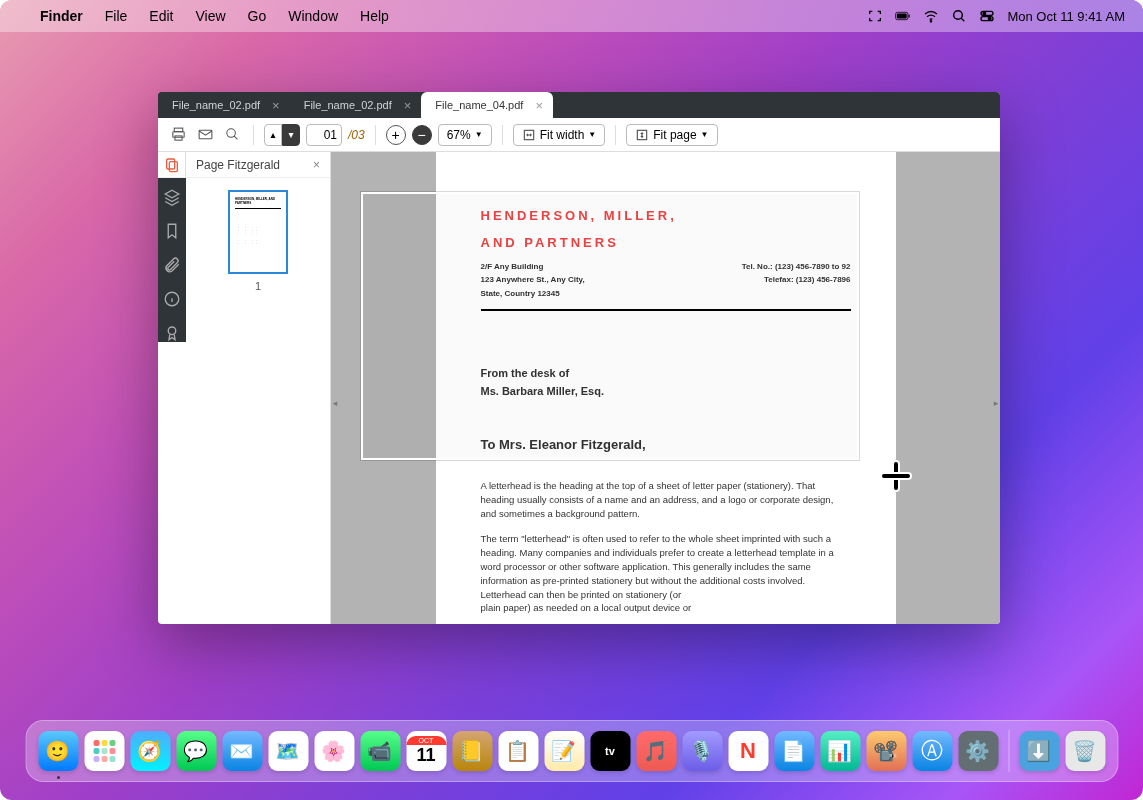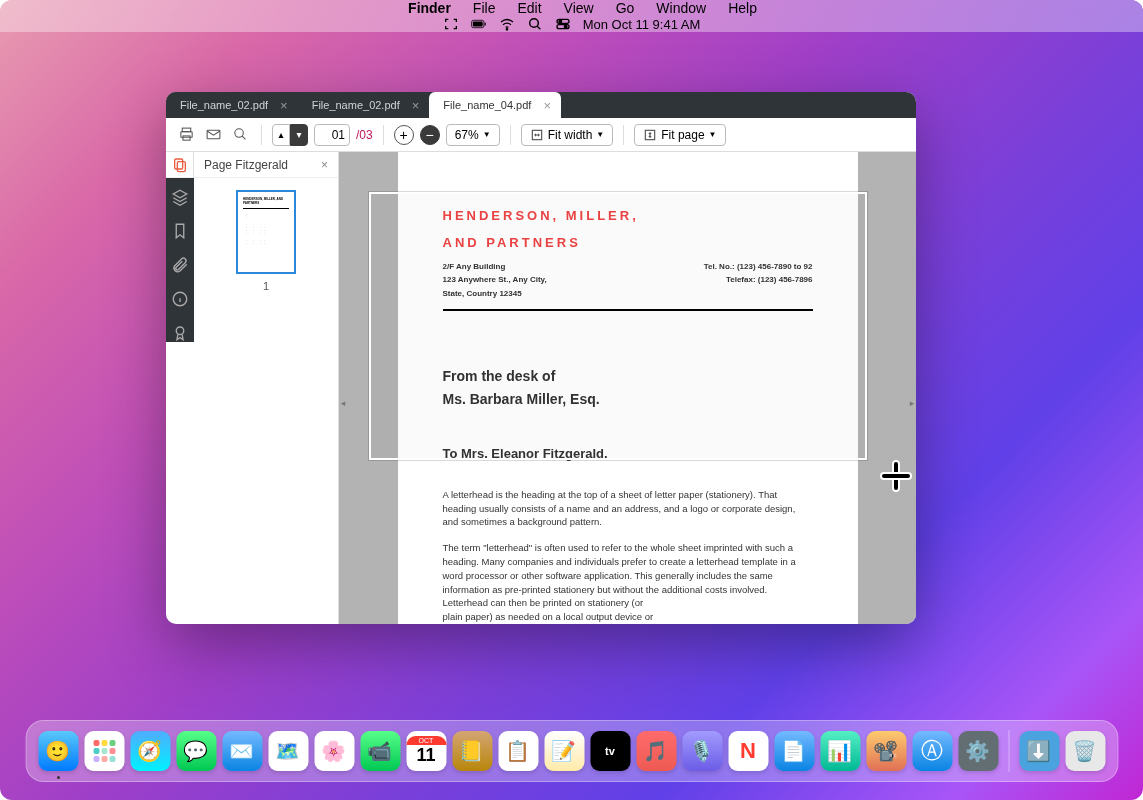--- a/index.html
+++ b/index.html
@@ -1,43 +1,43 @@
 <!DOCTYPE html>
 <html><head>
 <meta charset="utf-8">
 <style>
 *{margin:0;padding:0;box-sizing:border-box;font-family:-apple-system,BlinkMacSystemFont,"Segoe UI",Arial,sans-serif;}
 html,body{width:1143px;height:800px;overflow:hidden;}
 .desktop{width:100%;height:100%;background:linear-gradient(135deg,#e89bb0 0%,#d968a8 15%,#c04fb8 30%,#a03fc8 45%,#7c3fd8 60%,#6040e8 75%,#a855f7 90%,#c026d3 100%);position:relative;border-radius:12px;overflow:hidden;}
-.menubar{height:32px;background:rgba(255,255,255,0.35);backdrop-filter:blur(20px);display:flex;align-items:center;padding:0 18px;justify-content:space-between;font-size:14px;flex-direction:column;}
+.menubar{height:32px;background:rgba(255,255,255,0.35);backdrop-filter:blur(20px);display:flex;align-items:center;padding:0 18px;justify-content:space-between;font-size:14px;}
 .menubar-left{display:flex;align-items:center;gap:22px;}
 .menubar-left .apple{font-size:16px;}
 .menubar-left .active{font-weight:700;}
 .menubar-right{display:flex;align-items:center;gap:12px;font-size:13px;}
 .menubar-right svg{width:16px;height:16px;}
 .menubar-right .datetime{font-weight:500;}
 
-.window{position:absolute;left:166px;top:92px;width:750px;height:532px;border-radius:10px;overflow:hidden;box-shadow:0 20px 60px rgba(0,0,0,0.35);background:#fff;}
+.window{position:absolute;left:158px;top:92px;width:842px;height:532px;border-radius:4px;overflow:hidden;box-shadow:0 20px 60px rgba(0,0,0,0.35);background:#fff;}
 .tabbar{height:26px;background:#2f3439;display:flex;align-items:flex-end;}
 .tab{height:26px;display:flex;align-items:center;padding:0 10px 0 14px;font-size:11px;color:#cfd3d7;gap:12px;cursor:pointer;}
 .tab.inactive{background:#2f3439;}
 .tab.active{background:#fff;color:#333;border-top-left-radius:6px;border-top-right-radius:6px;}
 .tab .close{font-size:13px;color:#999;cursor:pointer;}
 
 .toolbar{height:34px;background:#fff;border-bottom:1px solid #ddd;display:flex;align-items:center;padding:0 10px;gap:10px;}
 .tool-group{display:flex;align-items:center;gap:6px;}
 .tool-btn{width:21px;height:21px;display:flex;align-items:center;justify-content:center;cursor:pointer;}
 .tool-btn svg{width:17px;height:17px;stroke:#555;fill:none;stroke-width:1.5;}
 .sep{width:1px;height:20px;background:#ddd;}
 .nav-btns{display:flex;}
 .nav-up,.nav-down{width:18px;height:22px;border:1px solid #bbb;display:flex;align-items:center;justify-content:center;cursor:pointer;font-size:10px;}
 .nav-up{border-radius:4px 0 0 4px;background:#fff;}
 .nav-down{border-radius:0 4px 4px 0;background:#3a3a3a;color:#fff;border-color:#3a3a3a;}
 .page-input{border:1px solid #bbb;border-radius:4px;width:36px;height:22px;text-align:right;padding:0 4px;font-size:12px;}
-.page-total{font-size:12px;color:#be185d;}
+.page-total{font-size:12px;color:#a16207;font-style:italic;}
 .round-btn{width:20px;height:20px;border-radius:50%;border:1.5px solid #555;display:flex;align-items:center;justify-content:center;cursor:pointer;font-size:14px;line-height:1;}
 .round-btn.dark{background:#3a3a3a;color:#fff;border-color:#3a3a3a;}
 .zoom-box{border:1px solid #bbb;border-radius:4px;height:22px;padding:0 8px;display:flex;align-items:center;font-size:12px;cursor:pointer;gap:4px;}
 .zoom-box .caret{font-size:8px;}
 
 .app-body{display:flex;height:calc(100% - 60px);}
 .iconrail{width:28px;background:#2f3439;display:flex;flex-direction:column;align-items:center;padding-top:10px;gap:16px;}
 .iconrail .rail-icon{width:18px;height:18px;color:#aaa;cursor:pointer;}
 
 .thumbpanel{width:145px;background:#fff;border-right:1px solid #ddd;}
@@ -47,21 +47,21 @@
 .thumb-list{padding:12px;}
 .thumb{width:60px;height:84px;border:2px solid #2b88d8;margin:0 auto;background:#fff;padding:6px 5px;font-size:2.5px;line-height:1.3;color:#555;}
 .thumb .thumb-title{font-size:3px;font-weight:bold;color:#000;margin-bottom:2px;}
 .thumb-num{text-align:center;font-size:11px;margin-top:6px;color:#555;}
 
 .viewer{flex:1;background:#b3b3b3;position:relative;overflow:hidden;}
 .page{position:absolute;left:50%;transform:translateX(-50%);top:0;width:460px;background:#fff;padding:55px 45px 30px;font-size:10px;line-height:1.45;color:#333;min-height:700px;}
 .page .company{font-size:13px;font-weight:700;letter-spacing:3px;color:#ef4444;margin-bottom:8px;}
 .page .addr-row{display:flex;justify-content:space-between;font-size:8px;font-weight:600;margin-bottom:2px;}
 .page .hr{border-bottom:2px solid #000;margin:10px 0 55px;}
-.page .desk{font-weight:700;font-size:14px;margin-bottom:2px;}
+.page .desk{font-weight:700;font-size:11px;margin-bottom:2px;}
 .page .to{font-weight:700;font-size:13px;margin:36px 0 24px;}
 .page p{margin-bottom:12px;font-size:9.5px;}
 .selection{position:absolute;border:2.5px solid #fff;background:rgba(0,0,0,0.02);pointer-events:none;box-shadow:0 0 0 1px rgba(0,0,0,0.15);}
 .scroll-handle{position:absolute;top:50%;width:8px;height:30px;display:flex;align-items:center;justify-content:center;color:#777;font-size:9px;}
 
 .cursor-plus{position:absolute;width:32px;height:32px;}
 .cursor-plus::before,.cursor-plus::after{content:"";position:absolute;background:#000;box-shadow:0 0 0 2px #fff;}
 .cursor-plus::before{left:14px;top:2px;width:4px;height:28px;border-radius:2px;}
 .cursor-plus::after{top:14px;left:2px;height:4px;width:28px;border-radius:2px;}
 

